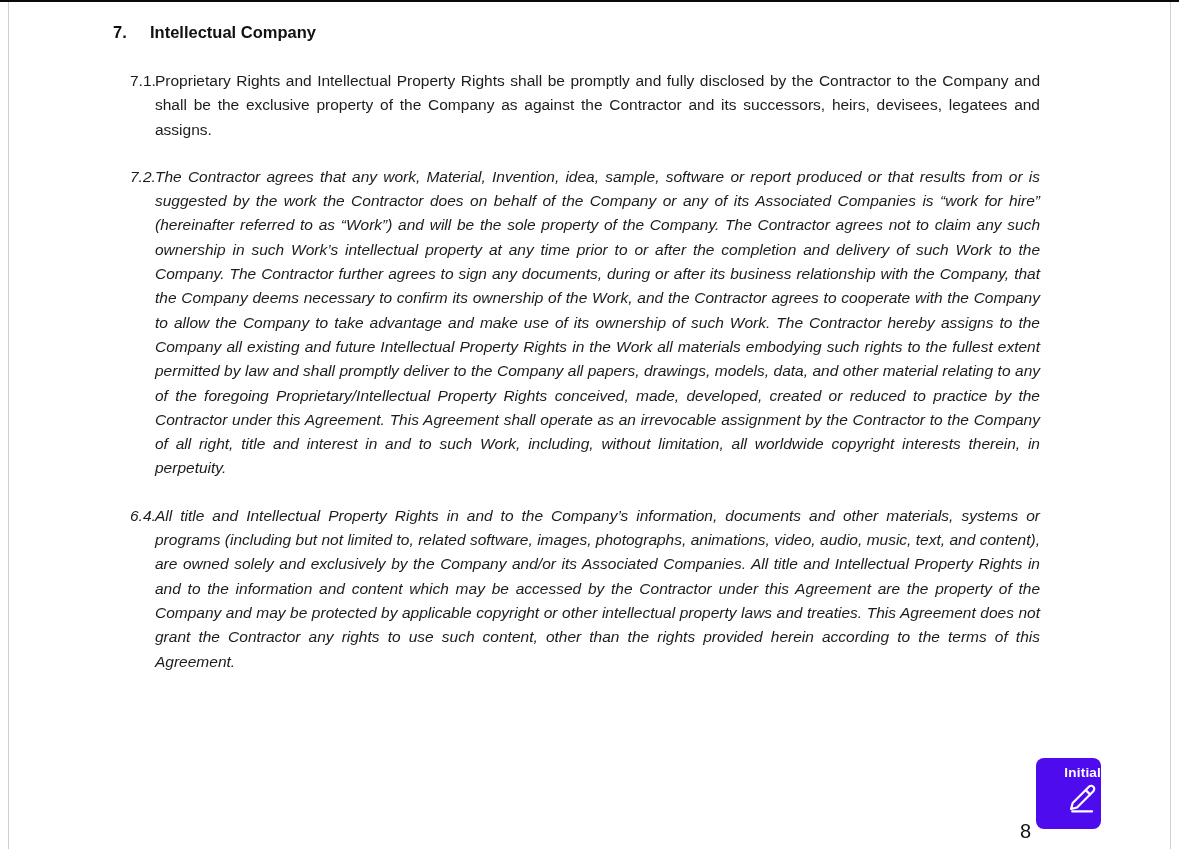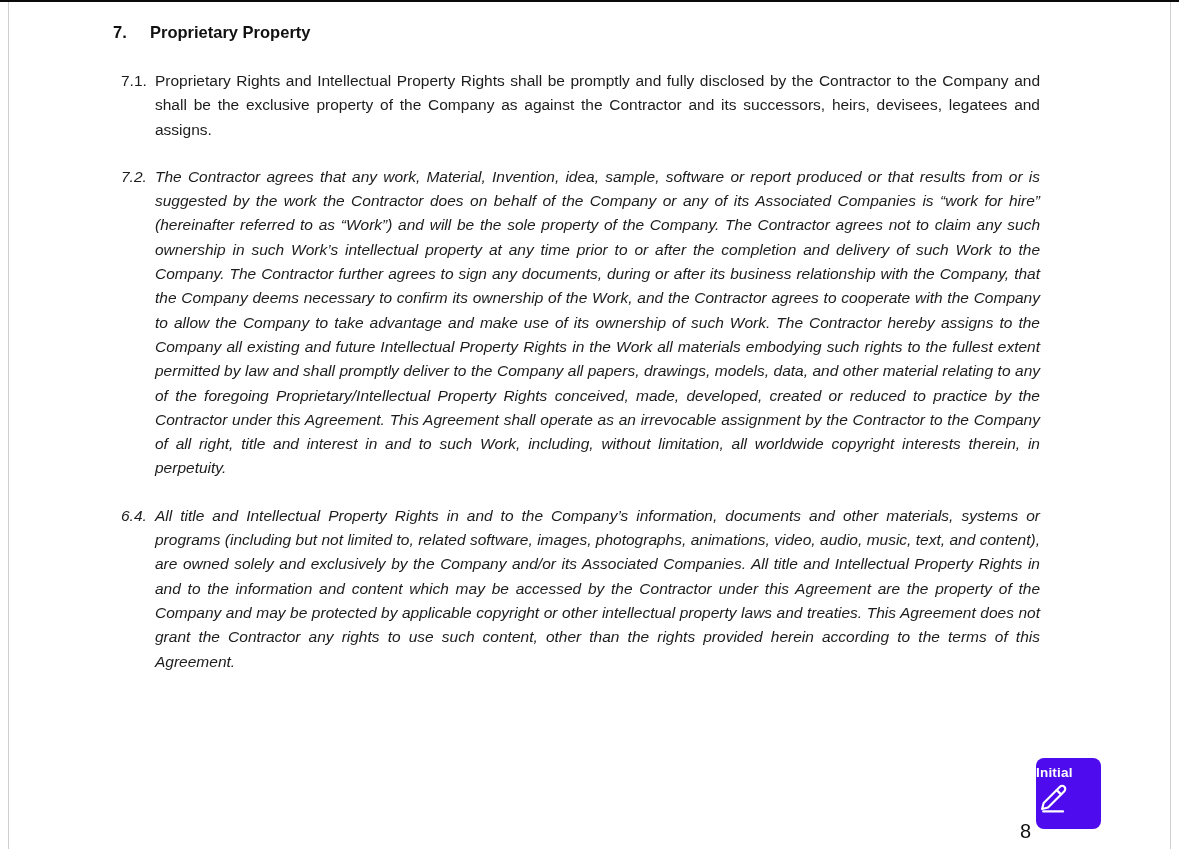--- a/index.html
+++ b/index.html
@@ -11,46 +11,46 @@
   .edge-line.left { left: 8px; }
   .edge-line.right { left: 1170px; }
 
   .doc { position: absolute; left: 113px; top: 22px; width: 927px; }
 
   .heading { position: relative; padding-left: 37px; font-size: 16.5px; line-height: 20px; font-weight: bold; color: #111; }
   .heading .num { position: absolute; left: 0; top: 0; }
 
   .clause { position: relative; padding-left: 42px; font-size: 15.5px; line-height: 24.3px;
             text-align: justify; }
-  .clause .num { position: absolute; left: 8px; top: 0; }
+  .clause .num { position: absolute; left: 17px; top: 0; }
   .clause.first { margin-top: 27px; }
   .clause + .clause { margin-top: 23px; font-style: italic; }
 
   .initial-btn { position: absolute; left: 1036px; top: 758px; width: 65px; height: 71px;
                  background: #4E0BEE; border: none; border-radius: 8px; cursor: pointer;
-                 display: flex; flex-direction: column; align-items: flex-start; justify-content: flex-start;
+                 display: flex; flex-direction: column; align-items: flex-end; justify-content: flex-start;
                  padding-top: 7px; gap: 2px; }
   .initial-btn .label { color: #ffffff; font-size: 13.5px; font-weight: bold; letter-spacing: .2px;
                         font-family: "Liberation Sans", sans-serif; }
   .initial-btn .icon { display: block; line-height: 0; }
 
   .page-number { position: absolute; left: 1020px; top: 820px; font-size: 20px; color: #111; }
 </style>
 </head>
 <body>
 
 <div class="top-border"></div>
 <div class="edge-line left"></div>
 <div class="edge-line right"></div>
 
 <div class="doc">
 
   <div class="heading">
     <span class="num">7.</span>
-    <span>Proprietary Property</span>
+    <span>Intellectual Company</span>
   </div>
 
   <div class="clause first">
     <span class="num">7.1.</span>
     <span>Proprietary Rights and Intellectual Property Rights shall be promptly and fully disclosed by the Contractor to the Company and shall be the exclusive property of the Company as against the Contractor and its successors, heirs, devisees, legatees and assigns.</span>
   </div>
 
   <div class="clause">
     <span class="num">7.2.</span>
     <span>The Contractor agrees that any work, Material, Invention, idea, sample, software or report produced or that results from or is suggested by the work the Contractor does on behalf of the Company or any of its Associated Companies is “work for hire” (hereinafter referred to as “Work”) and will be the sole property of the Company. The Contractor agrees not to claim any such ownership in such Work’s intellectual property at any time prior to or after the completion and delivery of such Work to the Company. The Contractor further agrees to sign any documents, during or after its business relationship with the Company, that the Company deems necessary to confirm its ownership of the Work, and the Contractor agrees to cooperate with the Company to allow the Company to take advantage and make use of its ownership of such Work. The Contractor hereby assigns to the Company all existing and future Intellectual Property Rights in the Work all materials embodying such rights to the fullest extent permitted by law and shall promptly deliver to the Company all papers, drawings, models, data, and other material relating to any of the foregoing Proprietary/Intellectual Property Rights conceived, made, developed, created or reduced to practice by the Contractor under this Agreement. This Agreement shall operate as an irrevocable assignment by the Contractor to the Company of all right, title and interest in and to such Work, including, without limitation, all worldwide copyright interests therein, in perpetuity.</span>

